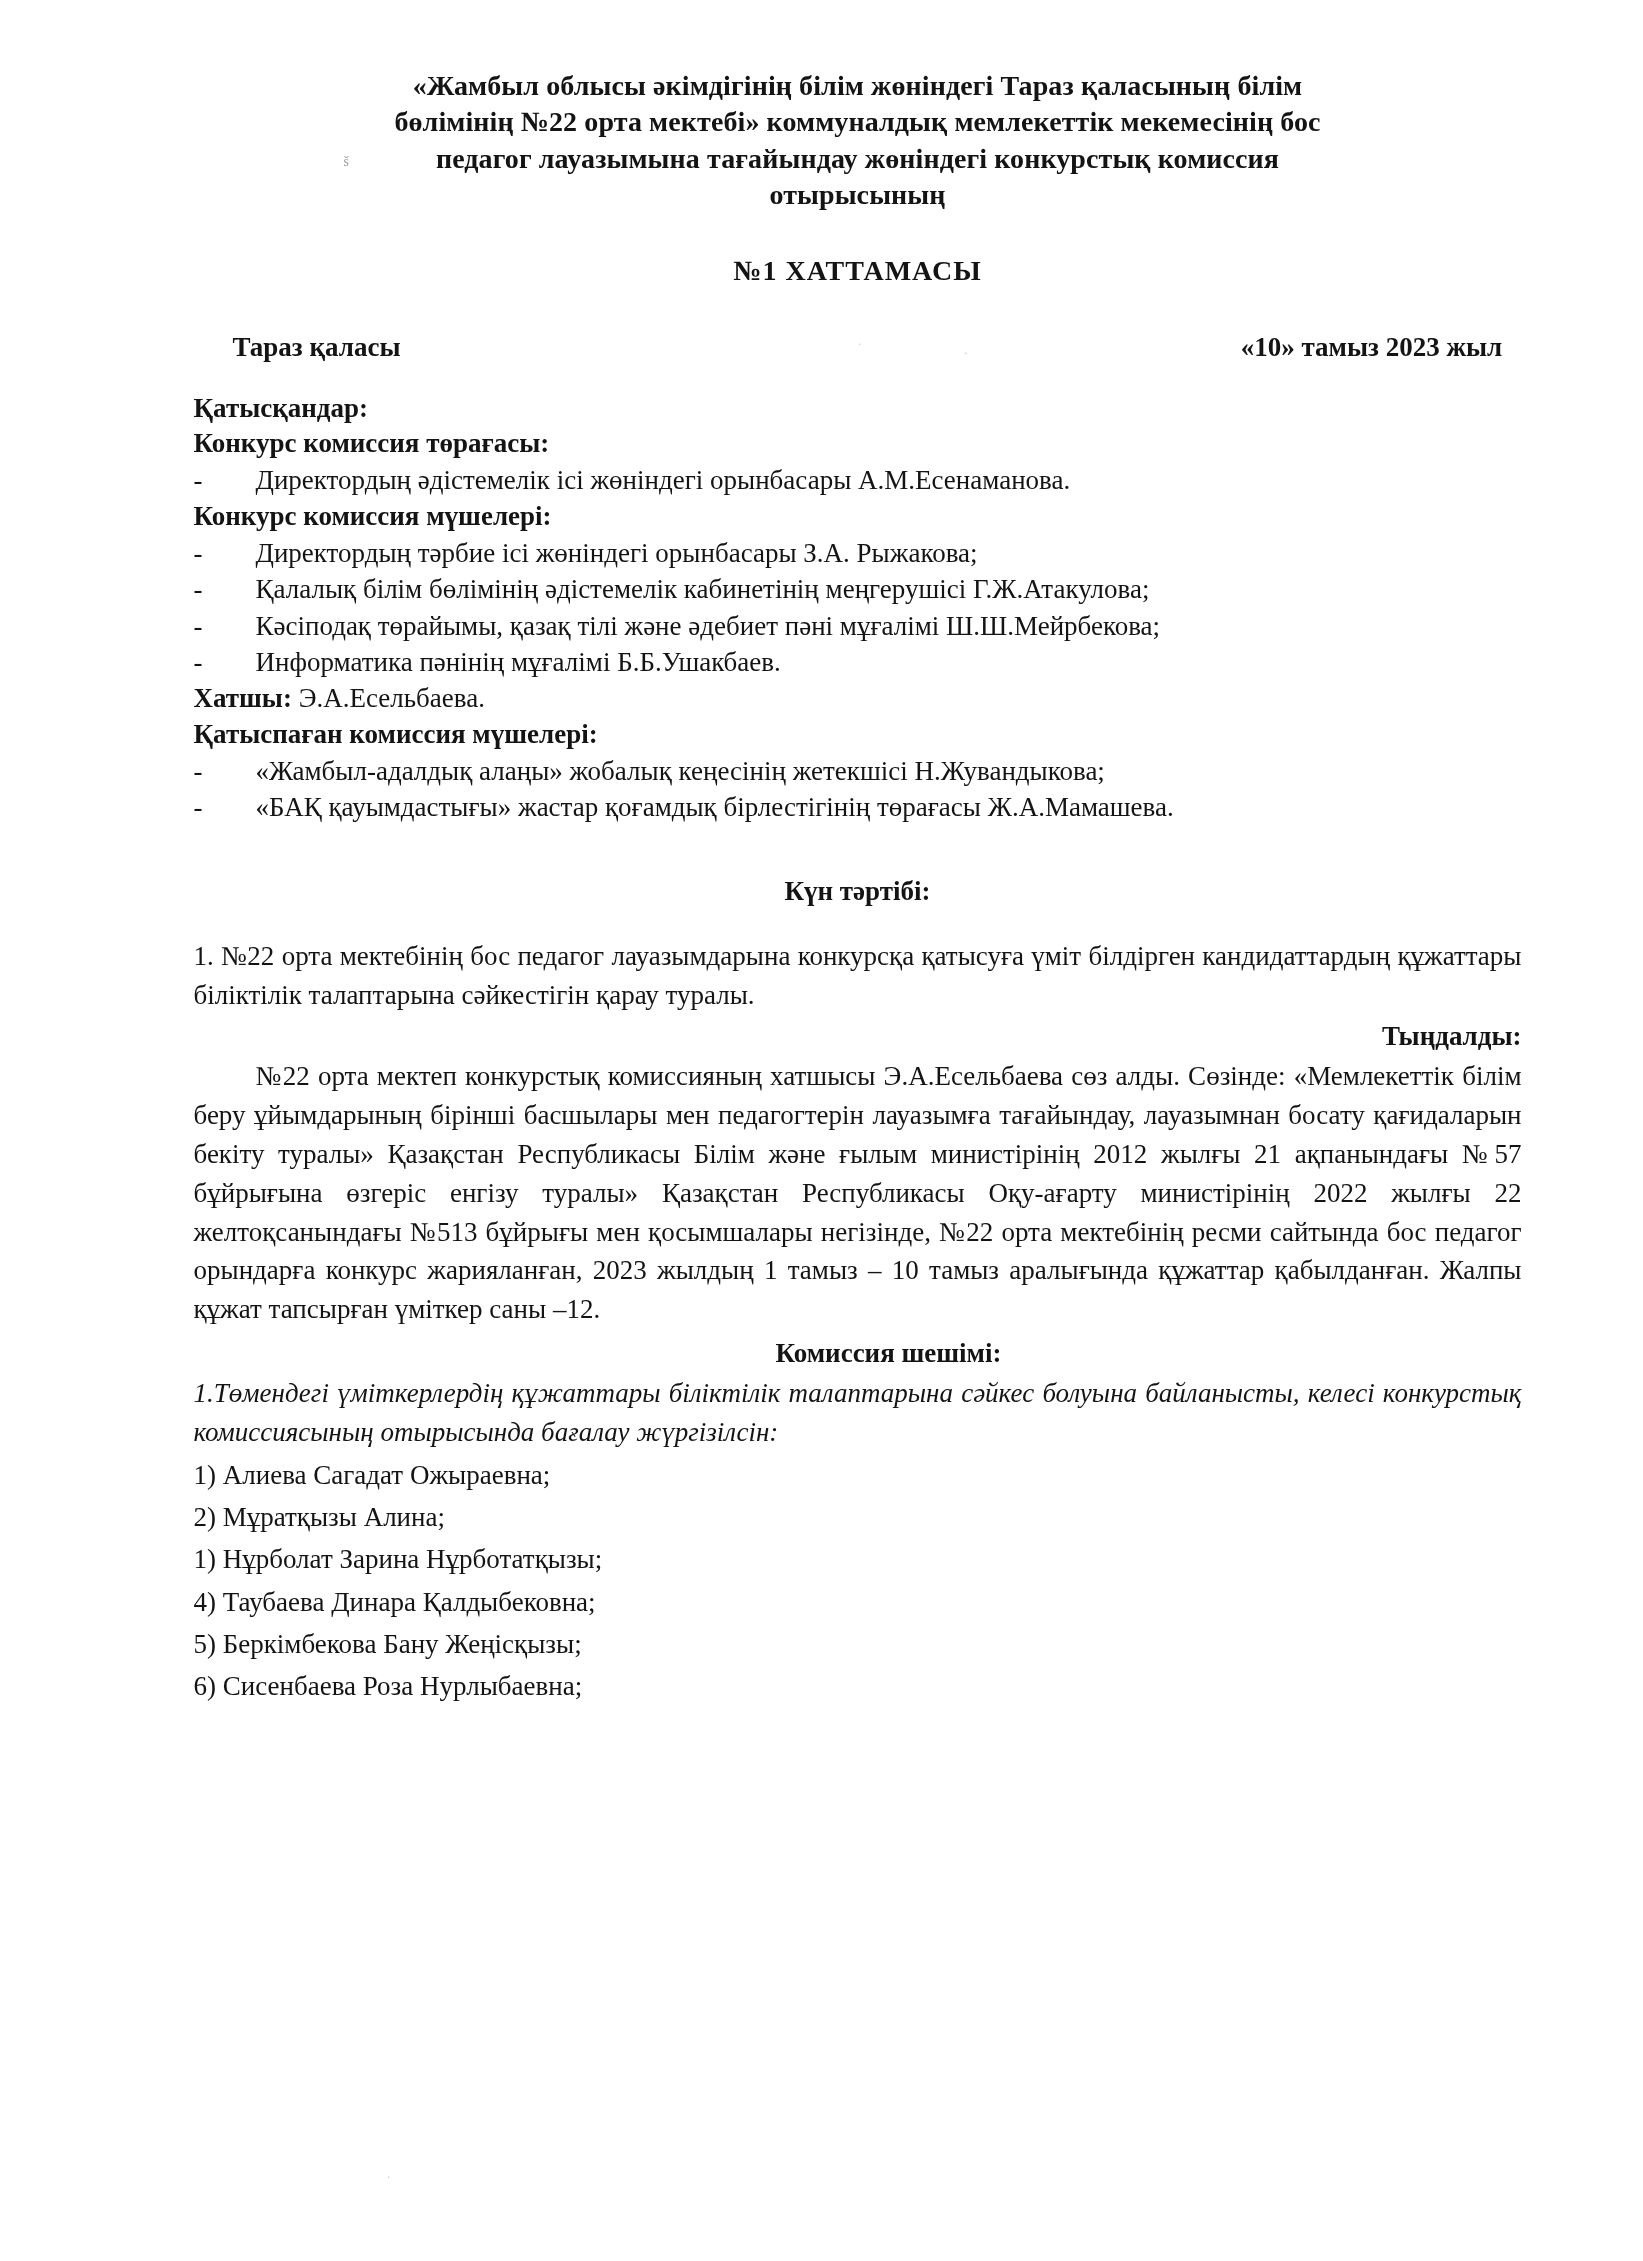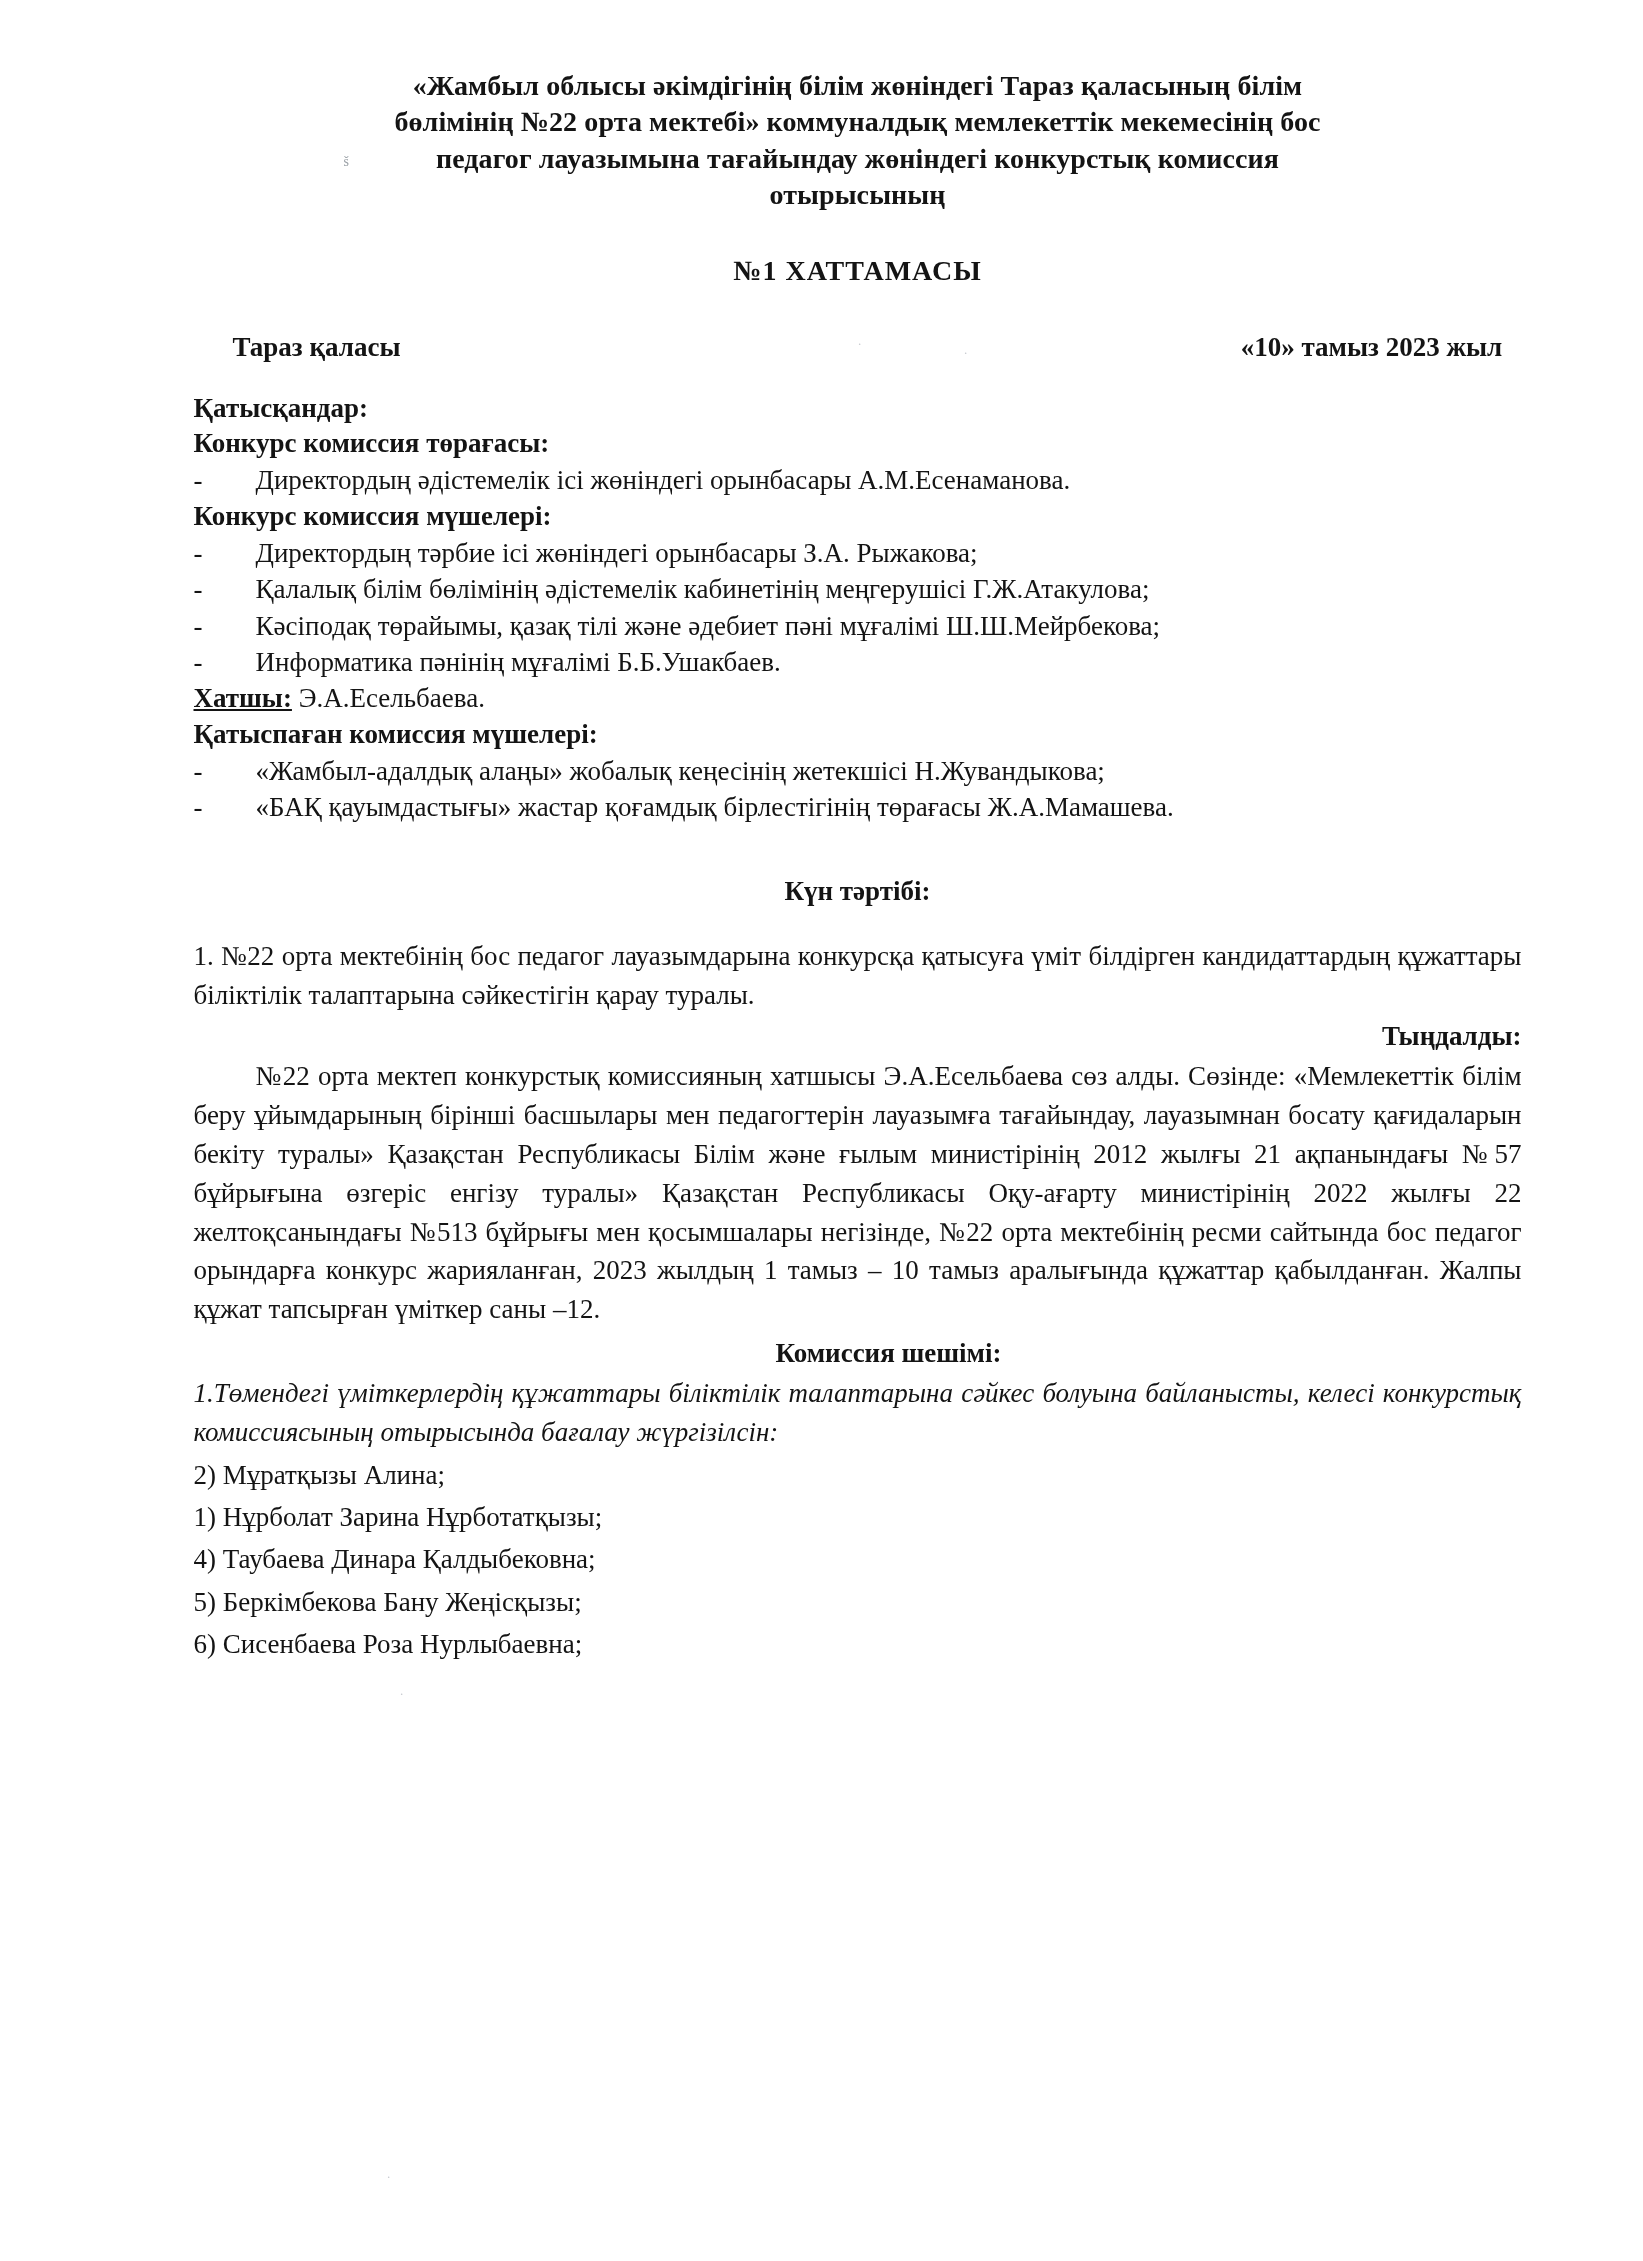--- a/index.html
+++ b/index.html
@@ -59,21 +59,20 @@
     padding: 0 19.3px 0 39px;
   }
 
   .section {
     margin-top: 28px;
     font-size: 27px;
     line-height: 1.33;
   }
   .b {
     font-weight: bold;
-    text-decoration: underline;
   }
   .role-head {
     font-weight: bold;
     font-size: 27px;
     line-height: 1.33;
   }
   .dash-row {
     display: flex;
     font-size: 27px;
     line-height: 1.35;
@@ -225,20 +224,21 @@
 
     <div class="center-b">Тыңдалды:</div>
 
     <div class="para indent" style="margin-top:5.2px;">№22 орта мектеп конкурстық комиссияның хатшысы Э.А.Есельбаева сөз алды. Сөзінде: «Мемлекеттік білім беру ұйымдарының бірінші басшылары мен педагогтерін лауазымға тағайындау, лауазымнан босату қағидаларын бекіту туралы» Қазақстан Республикасы Білім  және ғылым министірінің 2012 жылғы 21 ақпанындағы №57 бұйрығына өзгеріс енгізу туралы» Қазақстан Республикасы Оқу-ағарту министірінің 2022 жылғы 22 желтоқсанындағы №513 бұйрығы мен қосымшалары негізінде, №22 орта мектебінің ресми сайтында бос педагог орындарға  конкурс жарияланған, 2023 жылдың 1 тамыз – 10 тамыз аралығында құжаттар қабылданған. Жалпы құжат тапсырған үміткер саны –12.</div>
 
 
     <div class="sub-head">Комиссия шешімі:</div>
 
     <div class="para" style="margin-top:5.2px;font-style:italic;">1.Төмендегі үміткерлердің құжаттары біліктілік талаптарына сәйкес болуына байланысты, келесі конкурстық комиссиясының отырысында бағалау жүргізілсін:</div>
 
+    <div class="list-item">1) Алиева Сагадат Ожыраевна;</div>
     <div class="list-item">2) Мұратқызы Алина;</div>
     <div class="list-item">1) Нұрболат Зарина Нұрботатқызы;</div>
     <div class="list-item">4) Таубаева Динара Қалдыбековна;</div>
     <div class="list-item">5) Беркімбекова Бану Жеңісқызы;</div>
     <div class="list-item">6) Сисенбаева Роза Нурлыбаевна;</div>
 
   </div>
 </div>
 
 

